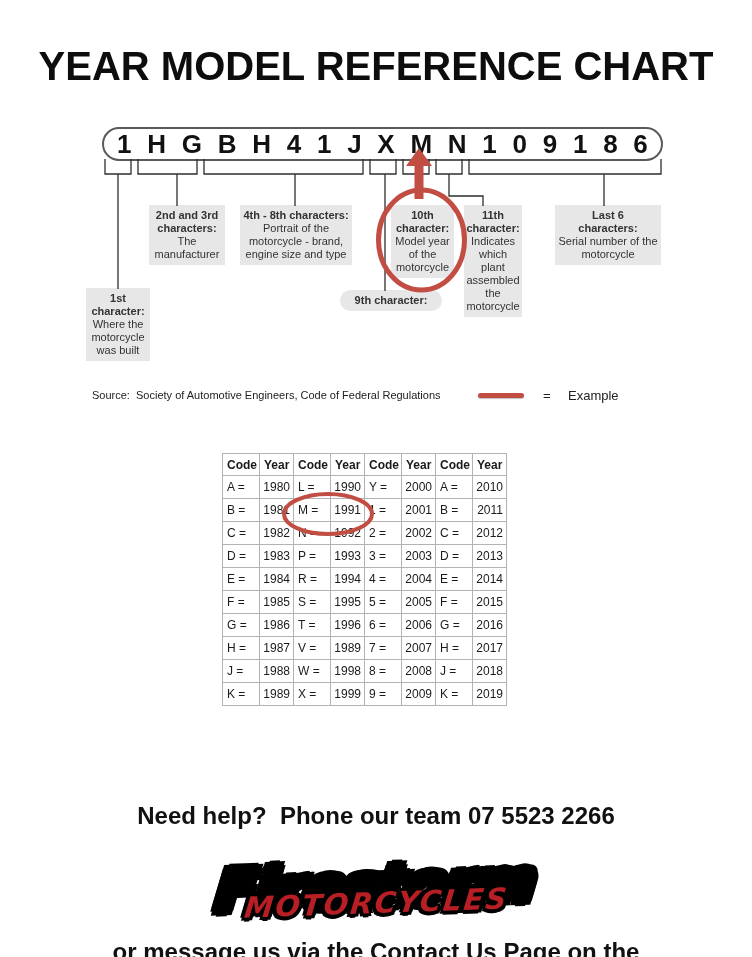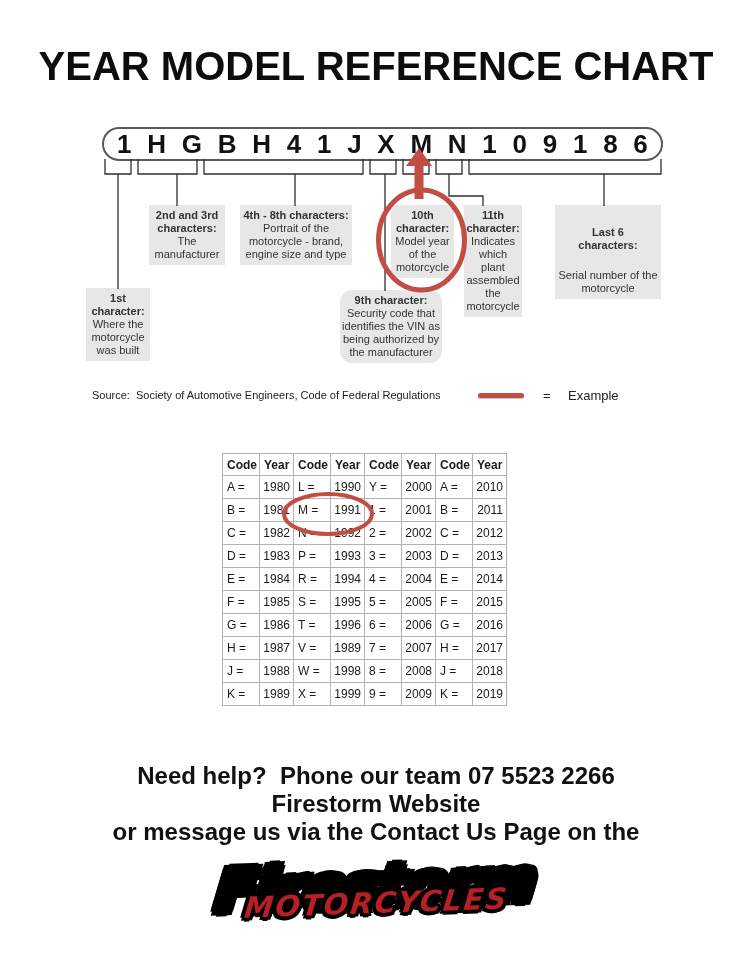--- a/index.html
+++ b/index.html
@@ -27,21 +27,21 @@
            font-size:11px;line-height:13px;padding:4px 2px;z-index:3;}
   .callout .hd{font-weight:bold;display:block;}
   .callout .bd{display:block;}
   .b1{left:86px;top:288px;width:64px;}
   .b2{left:149px;top:205px;width:76px;}
   .b3{left:240px;top:205px;width:112px;}
   .b4{left:340px;top:290px;width:102px;border-radius:12px;}
   .b5{left:391px;top:205px;width:63px;}
   .b6{left:464px;top:205px;width:58px;}
   .b7{left:555px;top:205px;width:106px;}
-  .b7 .hd{max-width:72px;margin:17px auto;}
+  .b7 .hd{max-width:72px;margin:0 auto;}
 
   
   .source{position:absolute;left:92px;top:389px;font-size:11px;color:#222;white-space:pre;}
   .legend-line{position:absolute;left:478px;top:393px;width:46px;height:5px;
                border-radius:3px;background:var(--accent);box-shadow:0 1px 1px rgba(0,0,0,.25);}
   .legend-eq{position:absolute;left:543px;top:388px;font-size:13px;color:#222;}
   .legend-label{position:absolute;left:568px;top:388px;font-size:13px;color:#222;}
 
   
   .yt{position:absolute;left:222px;top:453px;border-collapse:collapse;z-index:2;
@@ -49,21 +49,21 @@
   .yt th,.yt td{border:1px solid #b3b3b3;height:23px;vertical-align:middle;}
   .yt th{font-weight:bold;text-align:left;padding:0 2px 0 4px;height:22px;}
   .yt th:nth-child(odd){width:36px;}
   .yt th:nth-child(even){width:34px;}
   .yt td.code{text-align:left;padding-left:4px;}
   .yt td.year{text-align:right;padding-right:3px;}
 
   
   .help{position:absolute;top:762px;left:0;width:752px;text-align:center;
         font-size:24px;font-weight:bold;line-height:28px;color:#111;}
-  .help div{white-space:pre;}
+  .help div{white-space:pre;margin-top:40px;}
 
   
   .logo{position:absolute;top:858px;left:0;width:752px;text-align:center;
         transform:rotate(-2deg);z-index:2;}
   .logo-main{display:inline-block;font-family:"DejaVu Sans", sans-serif;
       font-style:italic;font-weight:bold;font-size:58px;line-height:56px;
       color:#000;transform:skewX(-8deg);
       -webkit-text-stroke:5px #fff;paint-order:stroke fill;
       text-shadow:-6px 0 0 #000,6px 0 0 #000,0 -5px 0 #000,0 5px 0 #000,
                   -5px -4px 0 #000,5px 4px 0 #000,-5px 4px 0 #000,5px -4px 0 #000;}
@@ -132,21 +132,20 @@
   <div class="callout b2">
     <span class="hd">2nd and 3rd characters:</span>
     <span class="bd">The manufacturer</span>
   </div>
   <div class="callout b3">
     <span class="hd">4th - 8th characters:</span>
     <span class="bd">Portrait of the motorcycle - brand, engine size and type</span>
   </div>
   <div class="callout b4">
     <span class="hd">9th character:</span>
-    <span class="bd">Security code that identifies the VIN as being authorized by the manufacturer</span>
   </div>
   <div class="callout b5">
     <span class="hd">10th character:</span>
     <span class="bd">Model year of the motorcycle</span>
   </div>
   <div class="callout b6">
     <span class="hd">11th character:</span>
     <span class="bd">Indicates which plant assembled the motorcycle</span>
   </div>
   <div class="callout b7">

